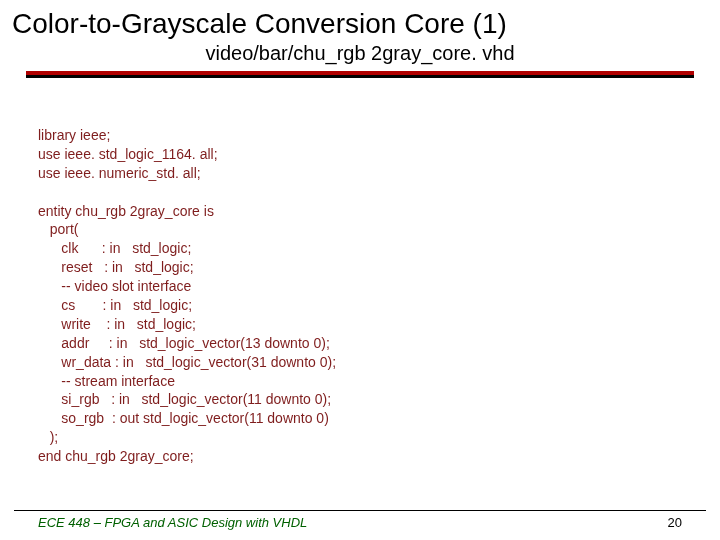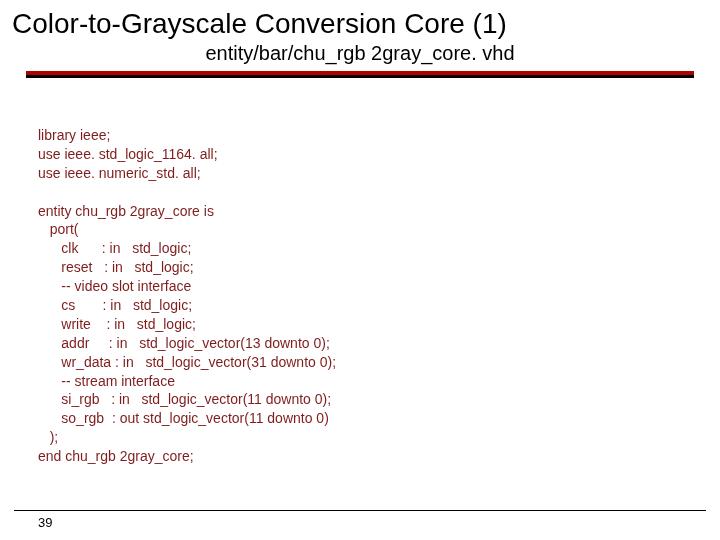--- a/index.html
+++ b/index.html
@@ -66,21 +66,21 @@
     }
     .footer-right {
       color: #000;
       font-style: normal;
     }
   </style>
 </head>
 <body>
 
 <div class="title">Color-to-Grayscale Conversion Core (1)</div>
-<div class="subtitle">entity/bar/chu_rgb 2gray_core. vhd</div>
+<div class="subtitle">video/bar/chu_rgb 2gray_core. vhd</div>
 
 <div class="divider-wrap">
   <div class="bar-red"></div>
   <div class="bar-black"></div>
 </div>
 
 <div class="code">library ieee;
 use ieee. std_logic_1164. all;
 use ieee. numeric_std. all;
 
@@ -93,14 +93,15 @@
       write    : in   std_logic;
       addr     : in   std_logic_vector(13 downto 0);
       wr_data : in   std_logic_vector(31 downto 0);
       -- stream interface
       si_rgb   : in   std_logic_vector(11 downto 0);
       so_rgb  : out std_logic_vector(11 downto 0)
    );
 end chu_rgb 2gray_core;</div>
 
 <div class="footer">
-  <span class="footer-right">39</span>
+  <span class="footer-left">ECE 448 – FPGA and ASIC Design with VHDL</span>
+  <span class="footer-right">20</span>
 </div>
 
 </body></html>

